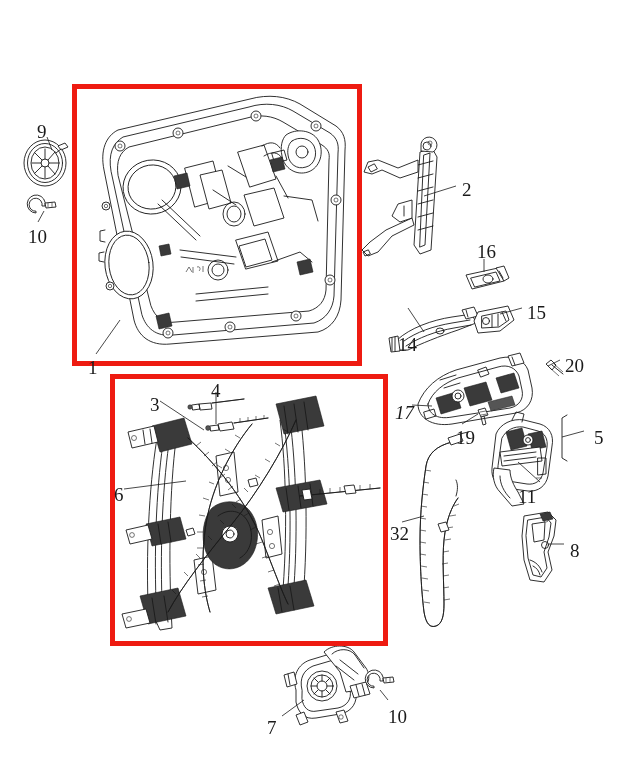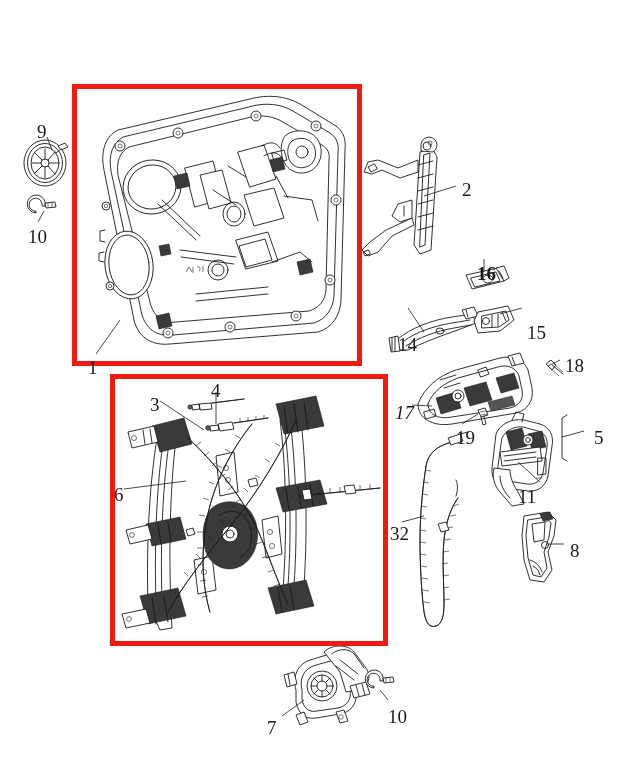--- a/index.html
+++ b/index.html
@@ -455,20 +455,20 @@
   <div class="num" style="left:211px;top:381px;">4</div>
   <div class="num" style="left:594px;top:428px;">5</div>
   <div class="num" style="left:114px;top:485px;">6</div>
   <div class="num" style="left:267px;top:718px;">7</div>
   <div class="num" style="left:570px;top:541px;">8</div>
   <div class="num" style="left:37px;top:122px;">9</div>
   <div class="num" style="left:28px;top:227px;">10</div>
   <div class="num" style="left:388px;top:707px;">10</div>
   <div class="num" style="left:518px;top:487px;">11</div>
   <div class="num" style="left:398px;top:300px;margin-top:35px;">14</div>
-  <div class="num" style="left:527px;top:303px;margin-top:20px;">15</div>
-  <div class="num" style="left:477px;top:264px;font-weight:bold;">16</div>
+  <div class="num" style="left:527px;top:303px;">15</div>
+  <div class="num" style="left:477px;top:242px;">16</div>
   <div class="num" style="left:395px;top:403px;font-style:italic;">17</div>
-  <div class="num" style="left:565px;top:356px;">18</div>
+  <div class="num" style="left:565px;top:356px;">20</div>
   <div class="num" style="left:456px;top:428px;text-align:right;">19</div>
   <div class="num" style="left:390px;top:524px;">32</div>
 
 </div>
 
 </body></html>

